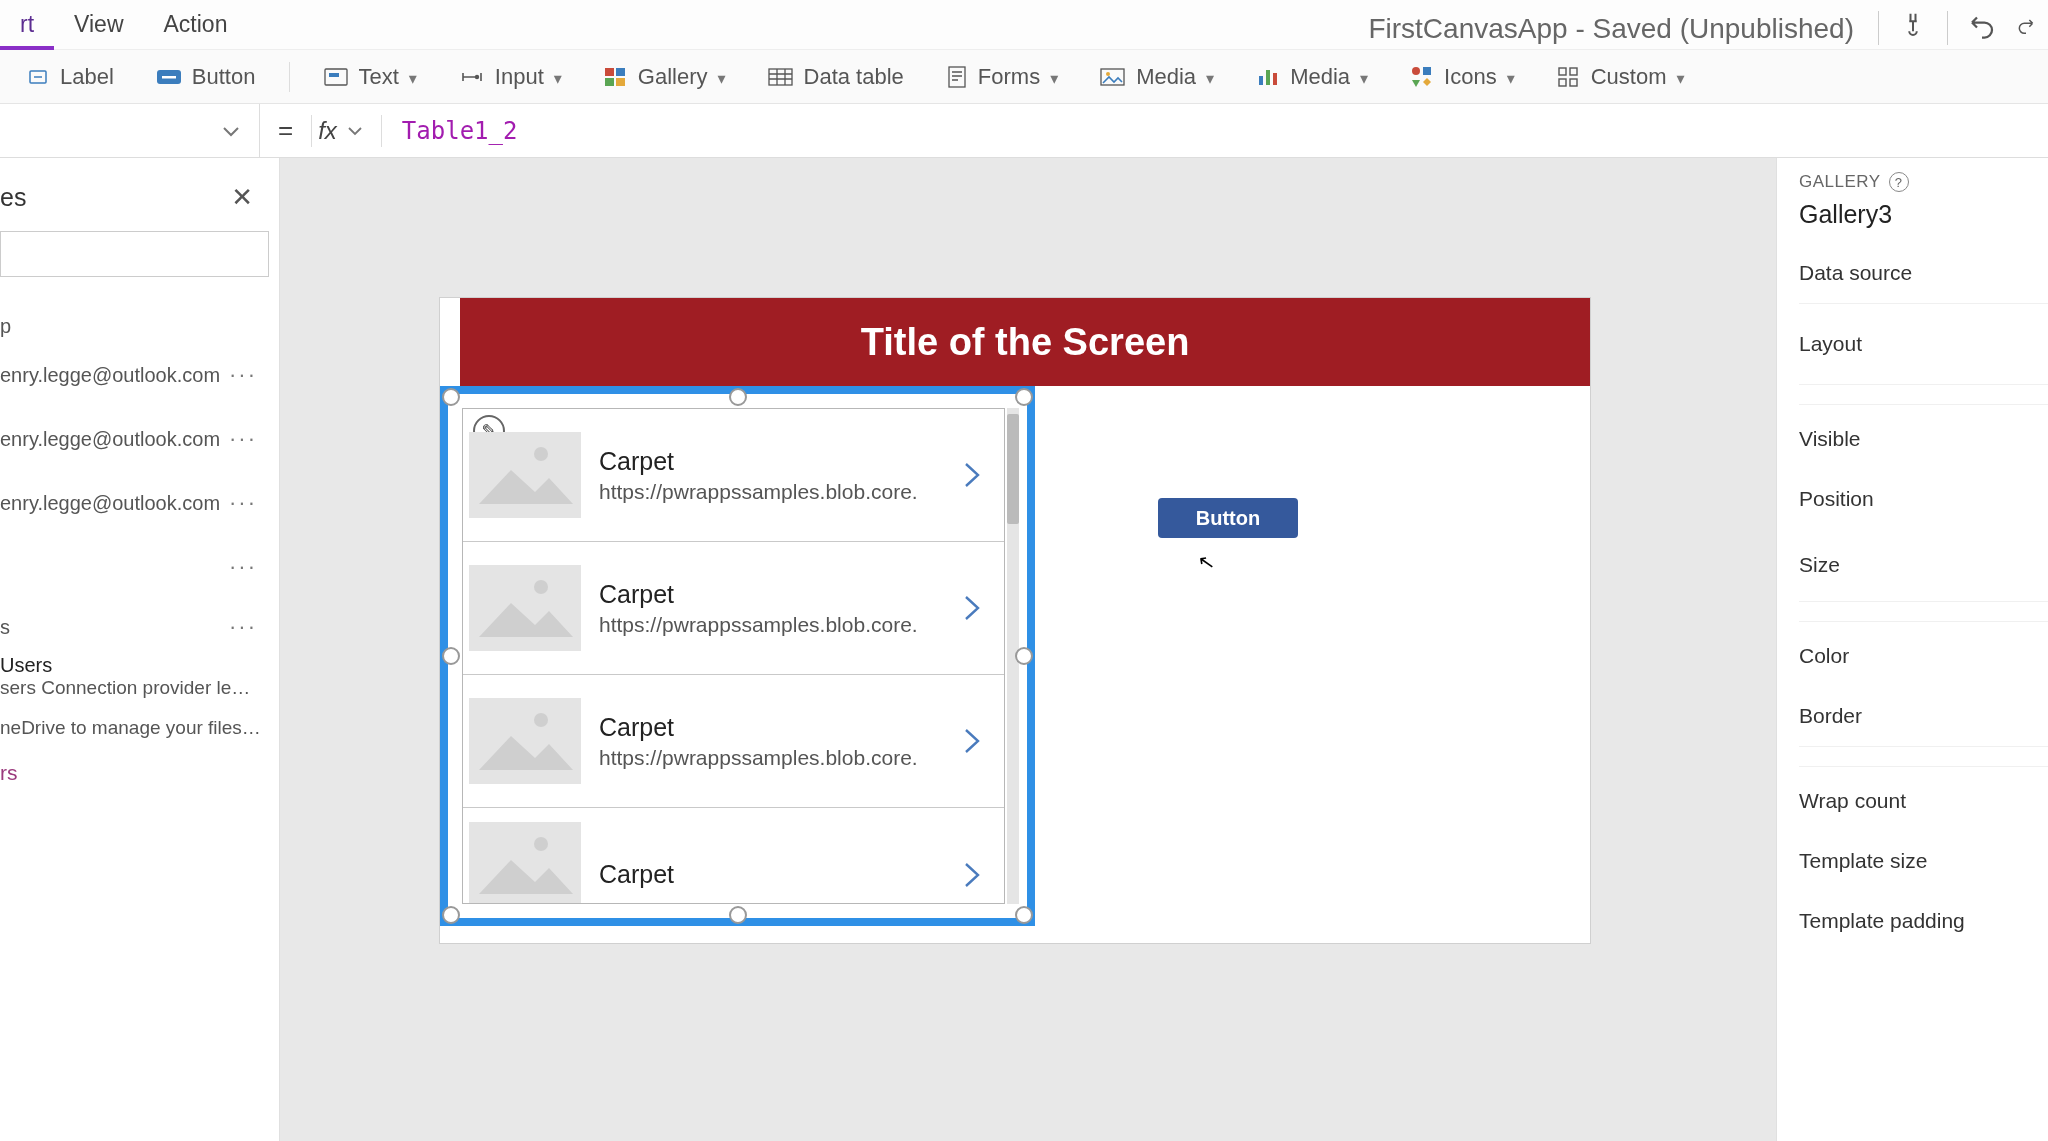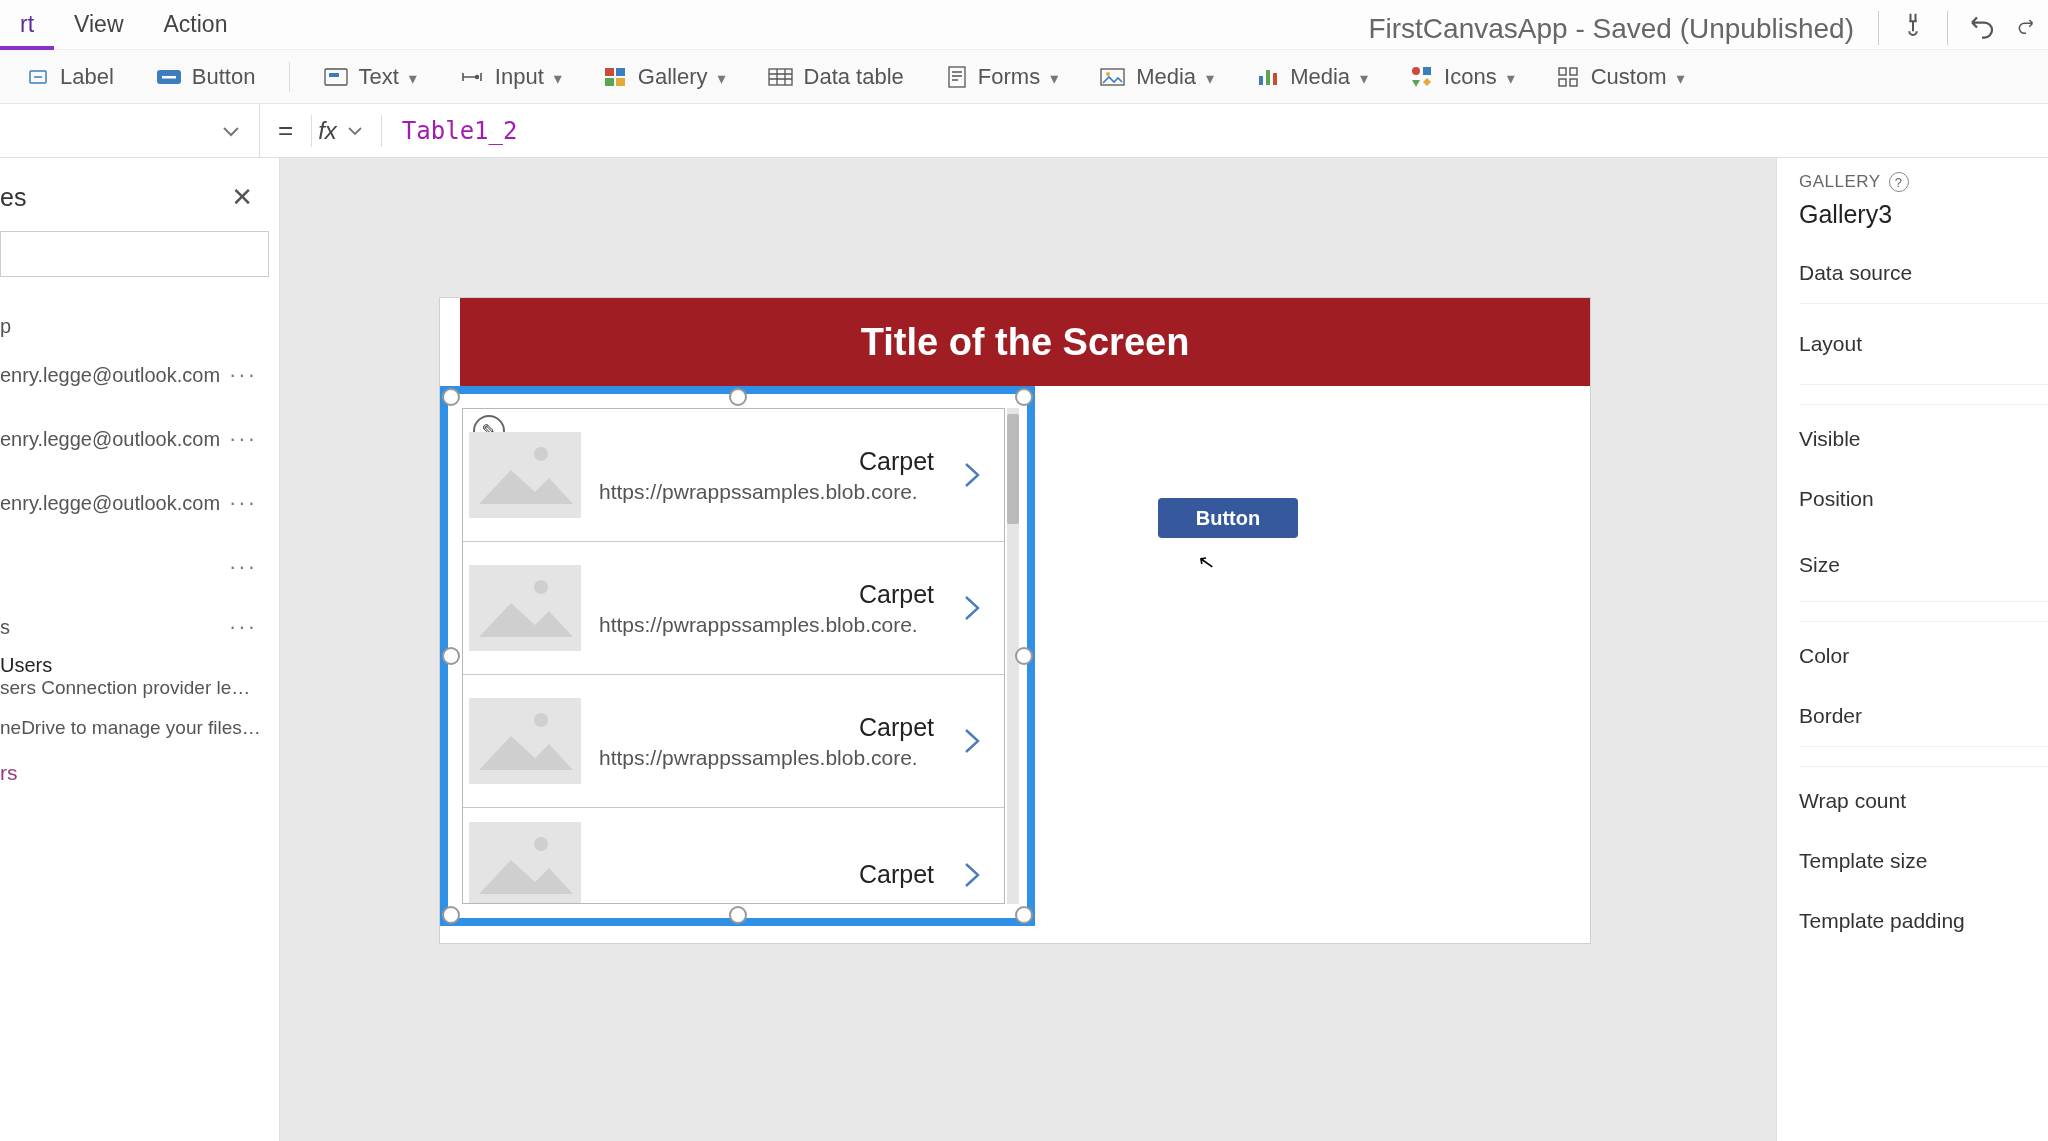--- a/index.html
+++ b/index.html
@@ -262,21 +262,21 @@
     position: relative;
   }
   .img-placeholder {
     width: 112px;
     height: 86px;
     background: #e4e4e4;
     position: relative;
   }
   .img-placeholder svg { position:absolute; inset:0; }
   .item-texts { flex: 1; }
-  .item-title { font-size: 25px; color: #222; font-weight: 500; text-align: right; }
+  .item-title { font-size: 25px; color: #222; font-weight: 500; }
   .item-sub { font-size: 21px; color: #555; margin-top: 4px; white-space: nowrap; overflow:hidden; text-overflow: clip; }
   .item-chevron {
     width: 40px;
     display: flex;
     align-items: center;
     justify-content: center;
     color: #4a7bbd;
     font-size: 30px;
     cursor: pointer;
   }

